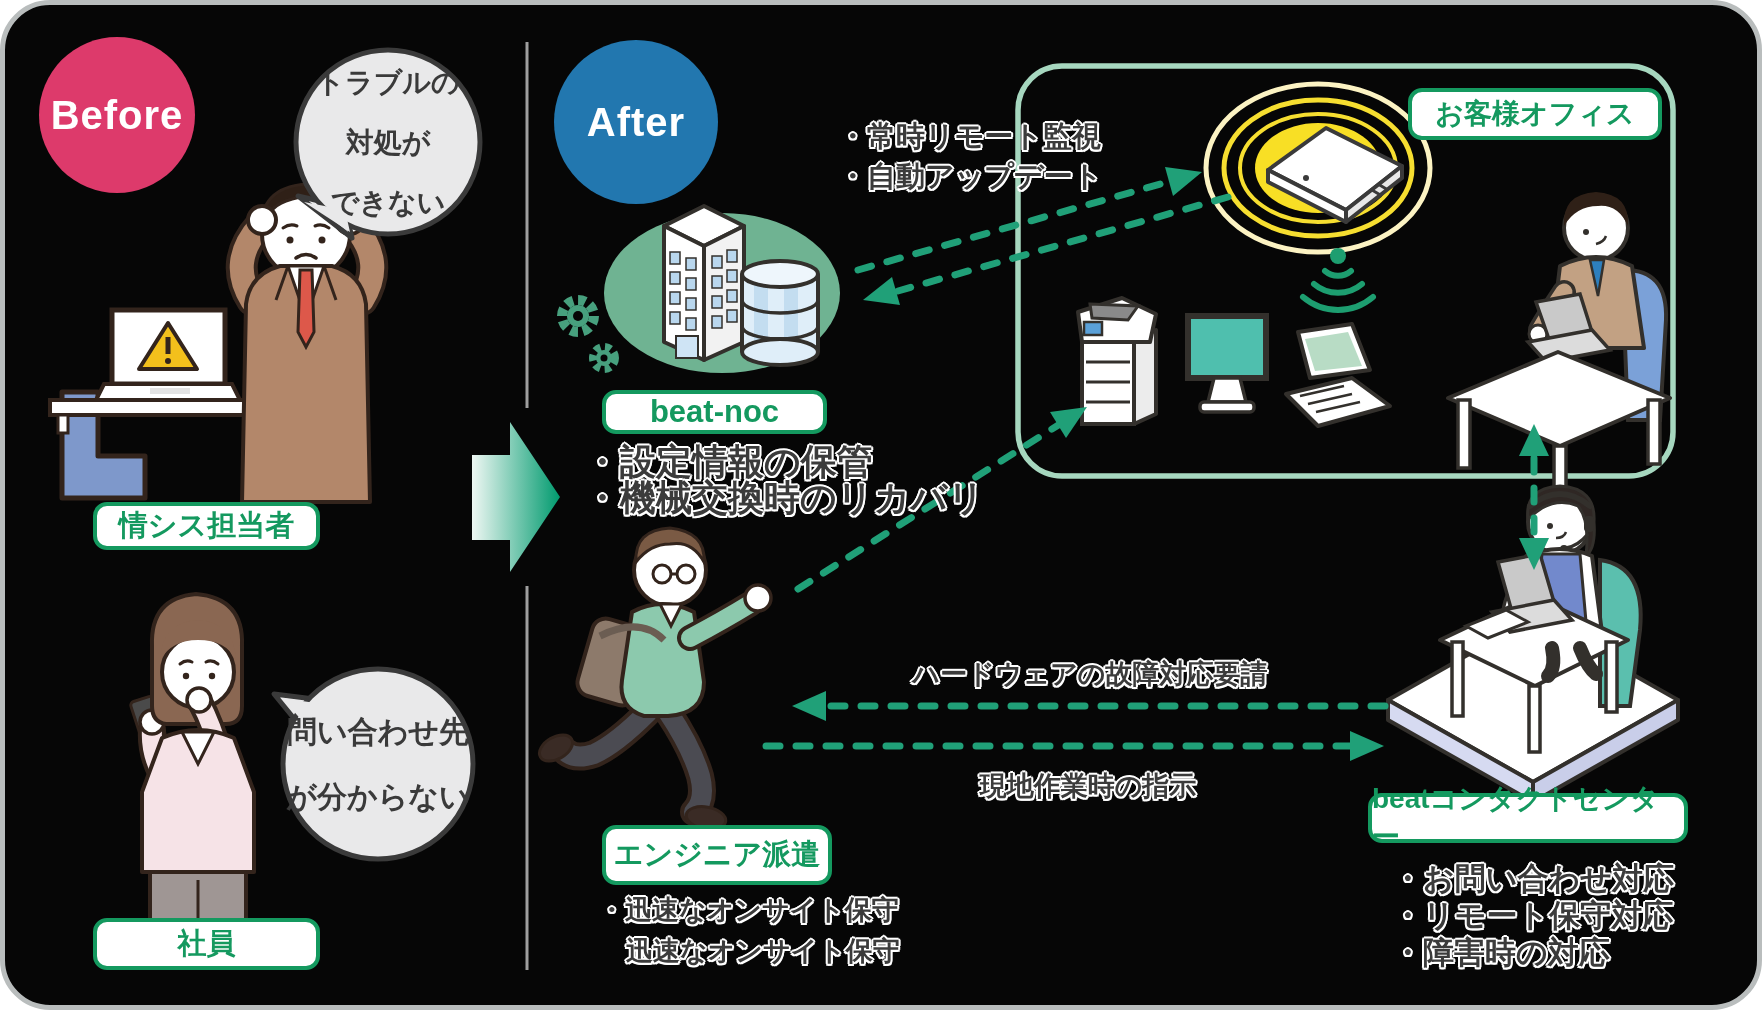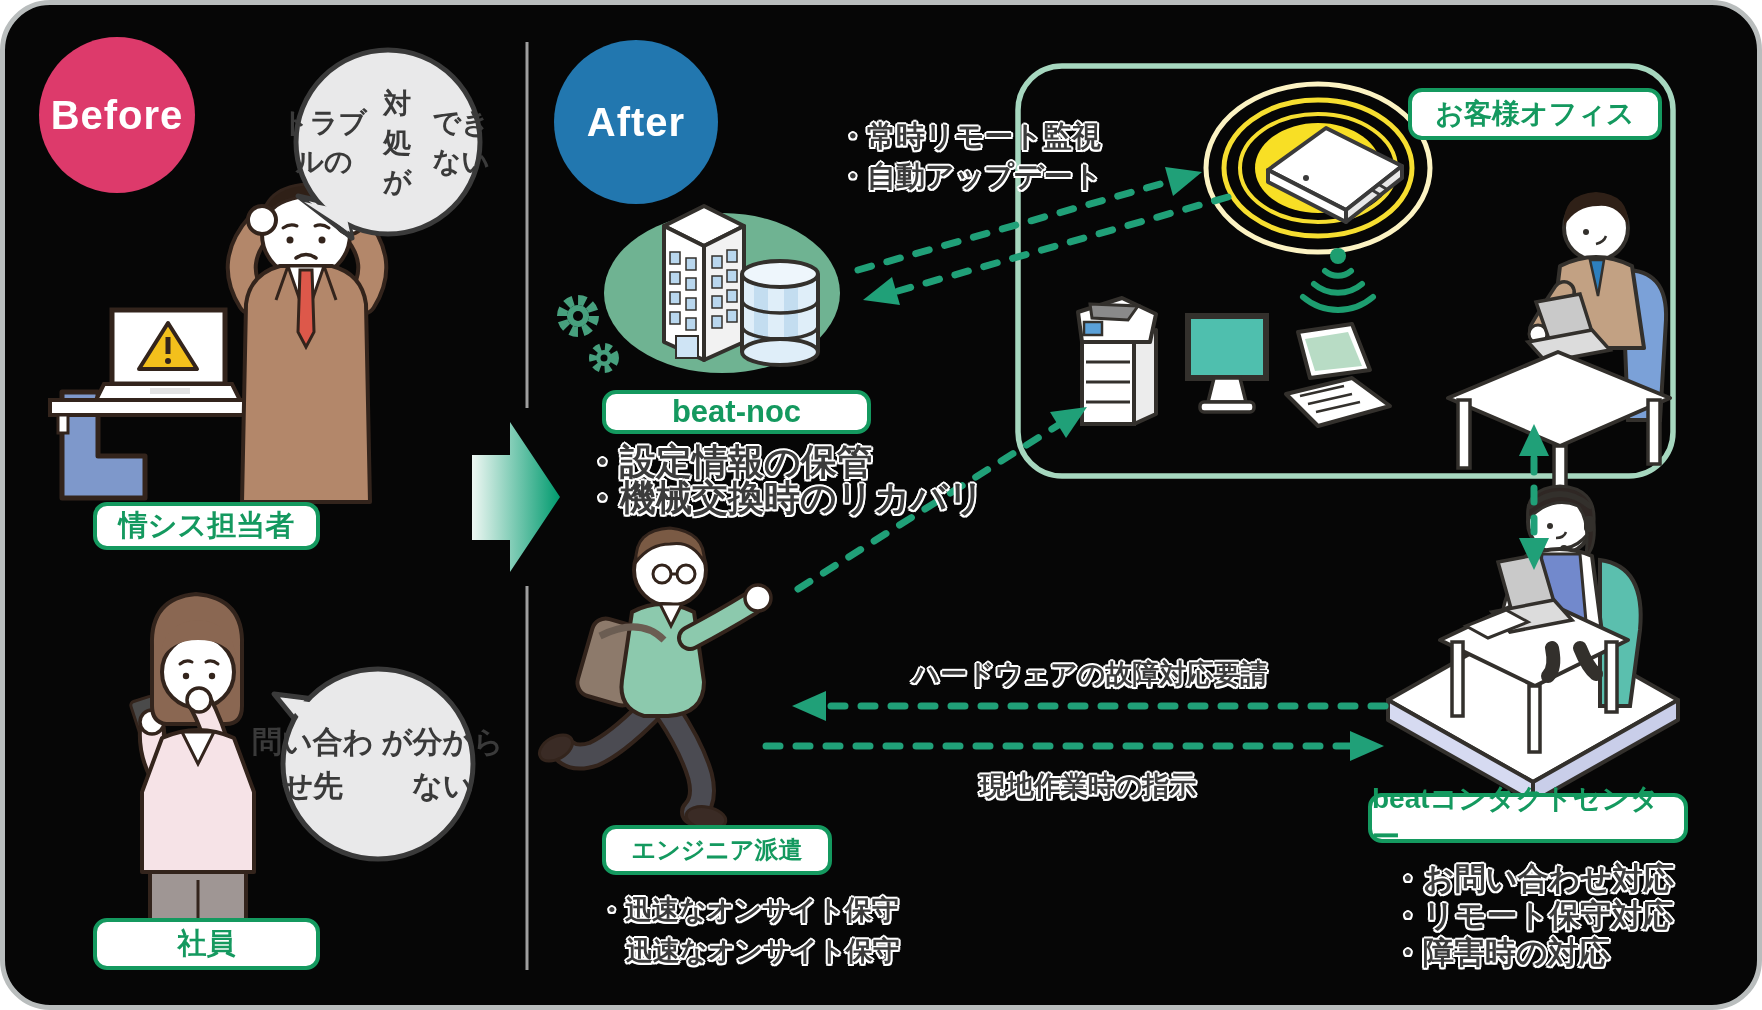--- a/index.html
+++ b/index.html
@@ -4,22 +4,22 @@
 <style>
   html,body{margin:0;padding:0;background:#ffffff;}
   .canvas{position:relative;width:1762px;height:1010px;background:#ffffff;overflow:hidden;
           font-family:"Liberation Sans","DejaVu Sans",sans-serif;}
   .frame{position:absolute;left:0;top:0;right:0;bottom:0;background:#060606;
          border:5px solid #b9bdbd;border-radius:50px;box-sizing:border-box;}
   svg.scene{position:absolute;left:0;top:0;}
   .abs{position:absolute;box-sizing:border-box;}
   .badge{border-radius:50%;display:flex;align-items:center;justify-content:center;
          color:#ffffff;font-weight:700;font-size:40px;letter-spacing:1px;}
-  .bubble-text{display:flex;align-items:center;justify-content:center;
-         color:#3a3a3a;font-weight:700;text-align:center;}
+  .bubble-text{display:flex;flex-direction:column;align-items:center;justify-content:center;
+         color:#3a3a3a;font-weight:700;gap:21px;}
   .glabel{background:#ffffff;border:4px solid #14995f;border-radius:14px;color:#14995f;
          font-weight:700;display:flex;align-items:center;justify-content:center;}
   .outlined{color:#3b3b3b;font-weight:700;
     text-shadow:2px 0 0 #fff,-2px 0 0 #fff,0 2px 0 #fff,0 -2px 0 #fff,
       1.5px 1.5px 0 #fff,-1.5px 1.5px 0 #fff,1.5px -1.5px 0 #fff,-1.5px -1.5px 0 #fff;}
   .bullets div{white-space:nowrap;}
 </style>
 </head>
 <body>
 
@@ -341,38 +341,38 @@
     <div>が分からない</div>
   </div>
 
   <div class="abs glabel" style="left:93px;top:918px;width:227px;height:52px;font-size:29px;">
     <span>社員</span>
   </div>
   <div class="abs glabel" style="left:93px;top:502px;width:227px;height:48px;font-size:29px;">
     <span>情シス担当者</span>
   </div>
 
-  <div class="abs glabel" style="left:602px;top:390px;width:269px;height:44px;font-size:31px;text-align:center;">
+  <div class="abs glabel" style="left:602px;top:390px;width:225px;height:44px;font-size:31px;text-align:center;">
     <span>beat-noc</span>
   </div>
   <div class="abs bullets outlined" style="left:584px;top:444px;font-size:36px;line-height:36px;">
     <div>・設定情報の保管</div>
     <div>・機械交換時のリカバリ</div>
   </div>
 
   <div class="abs glabel" style="left:1408px;top:88px;width:254px;height:52px;font-size:28px;">
     <span>お客様オフィス</span>
   </div>
 
   <div class="abs bullets outlined" style="left:838px;top:116px;font-size:29px;line-height:40px;">
     <div>・常時リモート監視</div>
     <div>・自動アップデート</div>
   </div>
 
-  <div class="abs glabel" style="left:602px;top:825px;width:230px;height:50px;font-size:24px;">
+  <div class="abs glabel" style="left:602px;top:825px;width:230px;height:60px;font-size:29px;">
     <span>エンジニア派遣</span>
   </div>
   <div class="abs bullets outlined" style="left:598px;top:890px;font-size:27px;line-height:41px;">
     <div>・迅速なオンサイト保守</div>
     <div style="margin-left:28px;">迅速なオンサイト保守</div>
   </div>
 
   <div class="abs outlined" style="left:890px;top:656px;width:400px;text-align:center;font-size:27px;">ハードウェアの故障対応要請</div>
   <div class="abs outlined" style="left:938px;top:768px;width:300px;text-align:center;font-size:27px;">現地作業時の指示</div>
 

